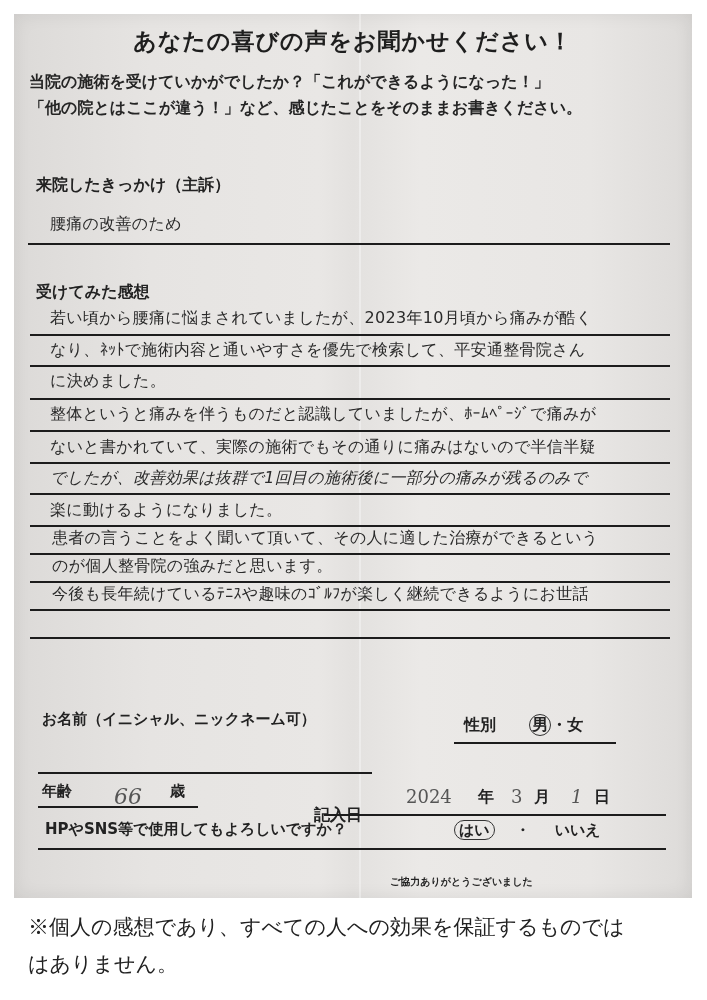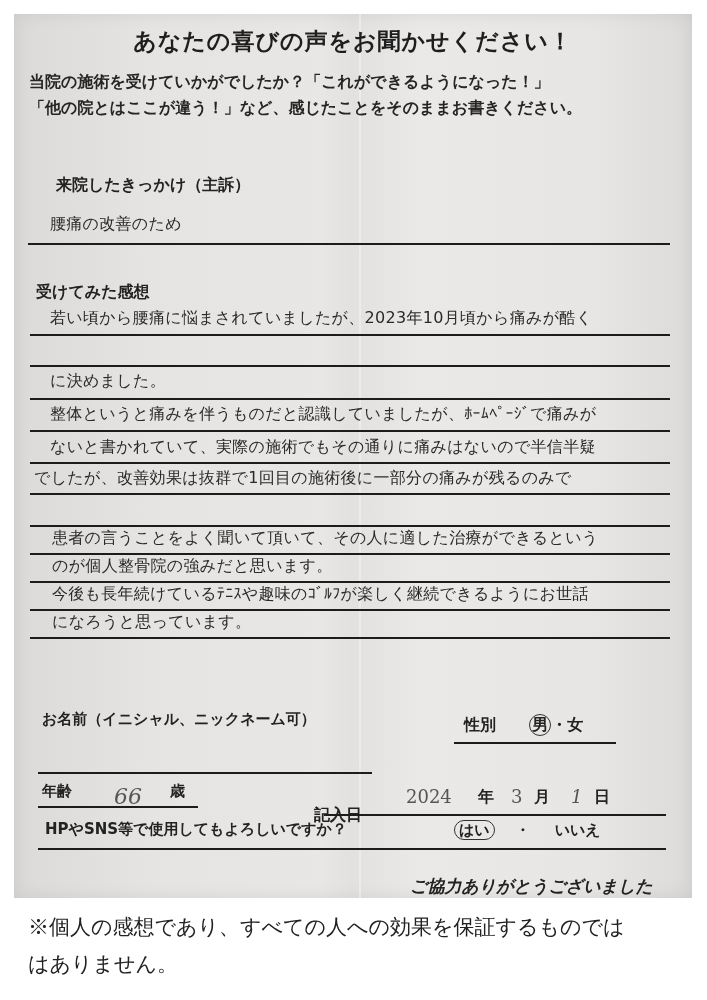--- a/index.html
+++ b/index.html
@@ -27,45 +27,46 @@
 </head>
 <body>
 
 <div class="paper">
   <div class="fold-v"></div>
 
   <div class="t title">あなたの喜びの声をお聞かせください！</div>
   <div class="t intro" style="top:58px;">当院の施術を受けていかがでしたか？「これができるようになった！」</div>
   <div class="t intro" style="top:84px;">「他の院とはここが違う！」など、感じたことをそのままお書きください。</div>
 
-  <div class="t label" style="left:22px; top:161px;margin-left:20px;">来院したきっかけ（主訴）</div>
+  <div class="t label" style="left:22px; top:161px;">来院したきっかけ（主訴）</div>
   <div class="t typed" style="left:36px; top:200px;text-align:center;">腰痛の改善のため</div>
   <div class="line" style="left:14px; width:642px; top:229px;"></div>
 
   <div class="t label" style="left:22px; top:268px;">受けてみた感想</div>
 
   <div class="t typed" style="left:36px; top:294px;">若い頃から腰痛に悩まされていましたが、2023年10月頃から痛みが酷く</div>
   <div class="line" style="left:16px; width:640px; top:320px;"></div>
+  <div class="t typed" style="left:36px; top:326px;">なり、ﾈｯﾄで施術内容と通いやすさを優先で検索して、平安通整骨院さん</div>
   <div class="line" style="left:16px; width:640px; top:351px;"></div>
   <div class="t typed" style="left:36px; top:357px;">に決めました。</div>
   <div class="line" style="left:16px; width:640px; top:384px;"></div>
   <div class="t typed" style="left:36px; top:390px;">整体というと痛みを伴うものだと認識していましたが、ﾎｰﾑﾍﾟｰｼﾞで痛みが</div>
   <div class="line" style="left:16px; width:640px; top:416px;"></div>
   <div class="t typed" style="left:36px; top:423px;">ないと書かれていて、実際の施術でもその通りに痛みはないので半信半疑</div>
   <div class="line" style="left:16px; width:640px; top:448px;"></div>
-  <div class="t typed" style="left:20px; top:454px;">でしたが、改善効果は抜群で1回目の施術後に一部分の痛みが残るのみで</div>
+  <div class="t typed" style="left:36px; top:454px;font-style:italic;">でしたが、改善効果は抜群で1回目の施術後に一部分の痛みが残るのみで</div>
   <div class="line" style="left:16px; width:640px; top:479px;"></div>
+  <div class="t typed" style="left:36px; top:486px;">楽に動けるようになりました。</div>
   <div class="line" style="left:16px; width:640px; top:511px;"></div>
   <div class="t typed" style="left:38px; top:514px;">患者の言うことをよく聞いて頂いて、その人に適した治療ができるという</div>
   <div class="line" style="left:16px; width:640px; top:539px;"></div>
   <div class="t typed" style="left:38px; top:542px;">のが個人整骨院の強みだと思います。</div>
   <div class="line" style="left:16px; width:640px; top:567px;"></div>
   <div class="t typed" style="left:38px; top:570px;">今後も長年続けているﾃﾆｽや趣味のｺﾞﾙﾌが楽しく継続できるようにお世話</div>
   <div class="line" style="left:16px; width:640px; top:595px;"></div>
-  <div class="t typed" style="left:38px; top:598px;">になろうと思っています。</div>
   <div class="line" style="left:16px; width:640px; top:623px;"></div>
 
   <div class="t label" style="left:28px; top:696px; font-size:15px;">お名前（イニシャル、ニックネーム可）</div>
   <div class="line" style="left:24px; width:334px; top:758px; height:1.5px;"></div>
 
   <div class="t label" style="left:450px; top:700px;">
     <span>性別</span>
     <span style="display:inline-block; width:22px;"></span>
     <span class="circled">男</span><span>・</span><span>女</span>
   </div>
@@ -88,17 +89,17 @@
   <div class="t label" style="left:31px; top:806px; font-size:15px;">HPやSNS等で使用してもよろしいですか？</div>
   <div class="t label" style="left:440px; top:806px; font-size:15px;">
     <span class="circled-oval">はい</span>
     <span style="display:inline-block; width:10px;"></span>
     <span>・</span>
     <span style="display:inline-block; width:14px;"></span>
     <span>いいえ</span>
   </div>
   <div class="line" style="left:24px; width:628px; top:834px; height:1.5px;"></div>
 
-  <div class="t label" style="left:396px; top:861px; font-size:17px;font-style:italic;">ご協力ありがとうございました</div>
+  <div class="t label" style="left:376px; top:861px; font-size:10px;">ご協力ありがとうございました</div>
 </div>
 
 <div class="note" style="top:913px;">※個人の感想であり、すべての人への効果を保証するものでは</div>
 <div class="note" style="top:950px;">はありません。</div>
 
 </body></html>

